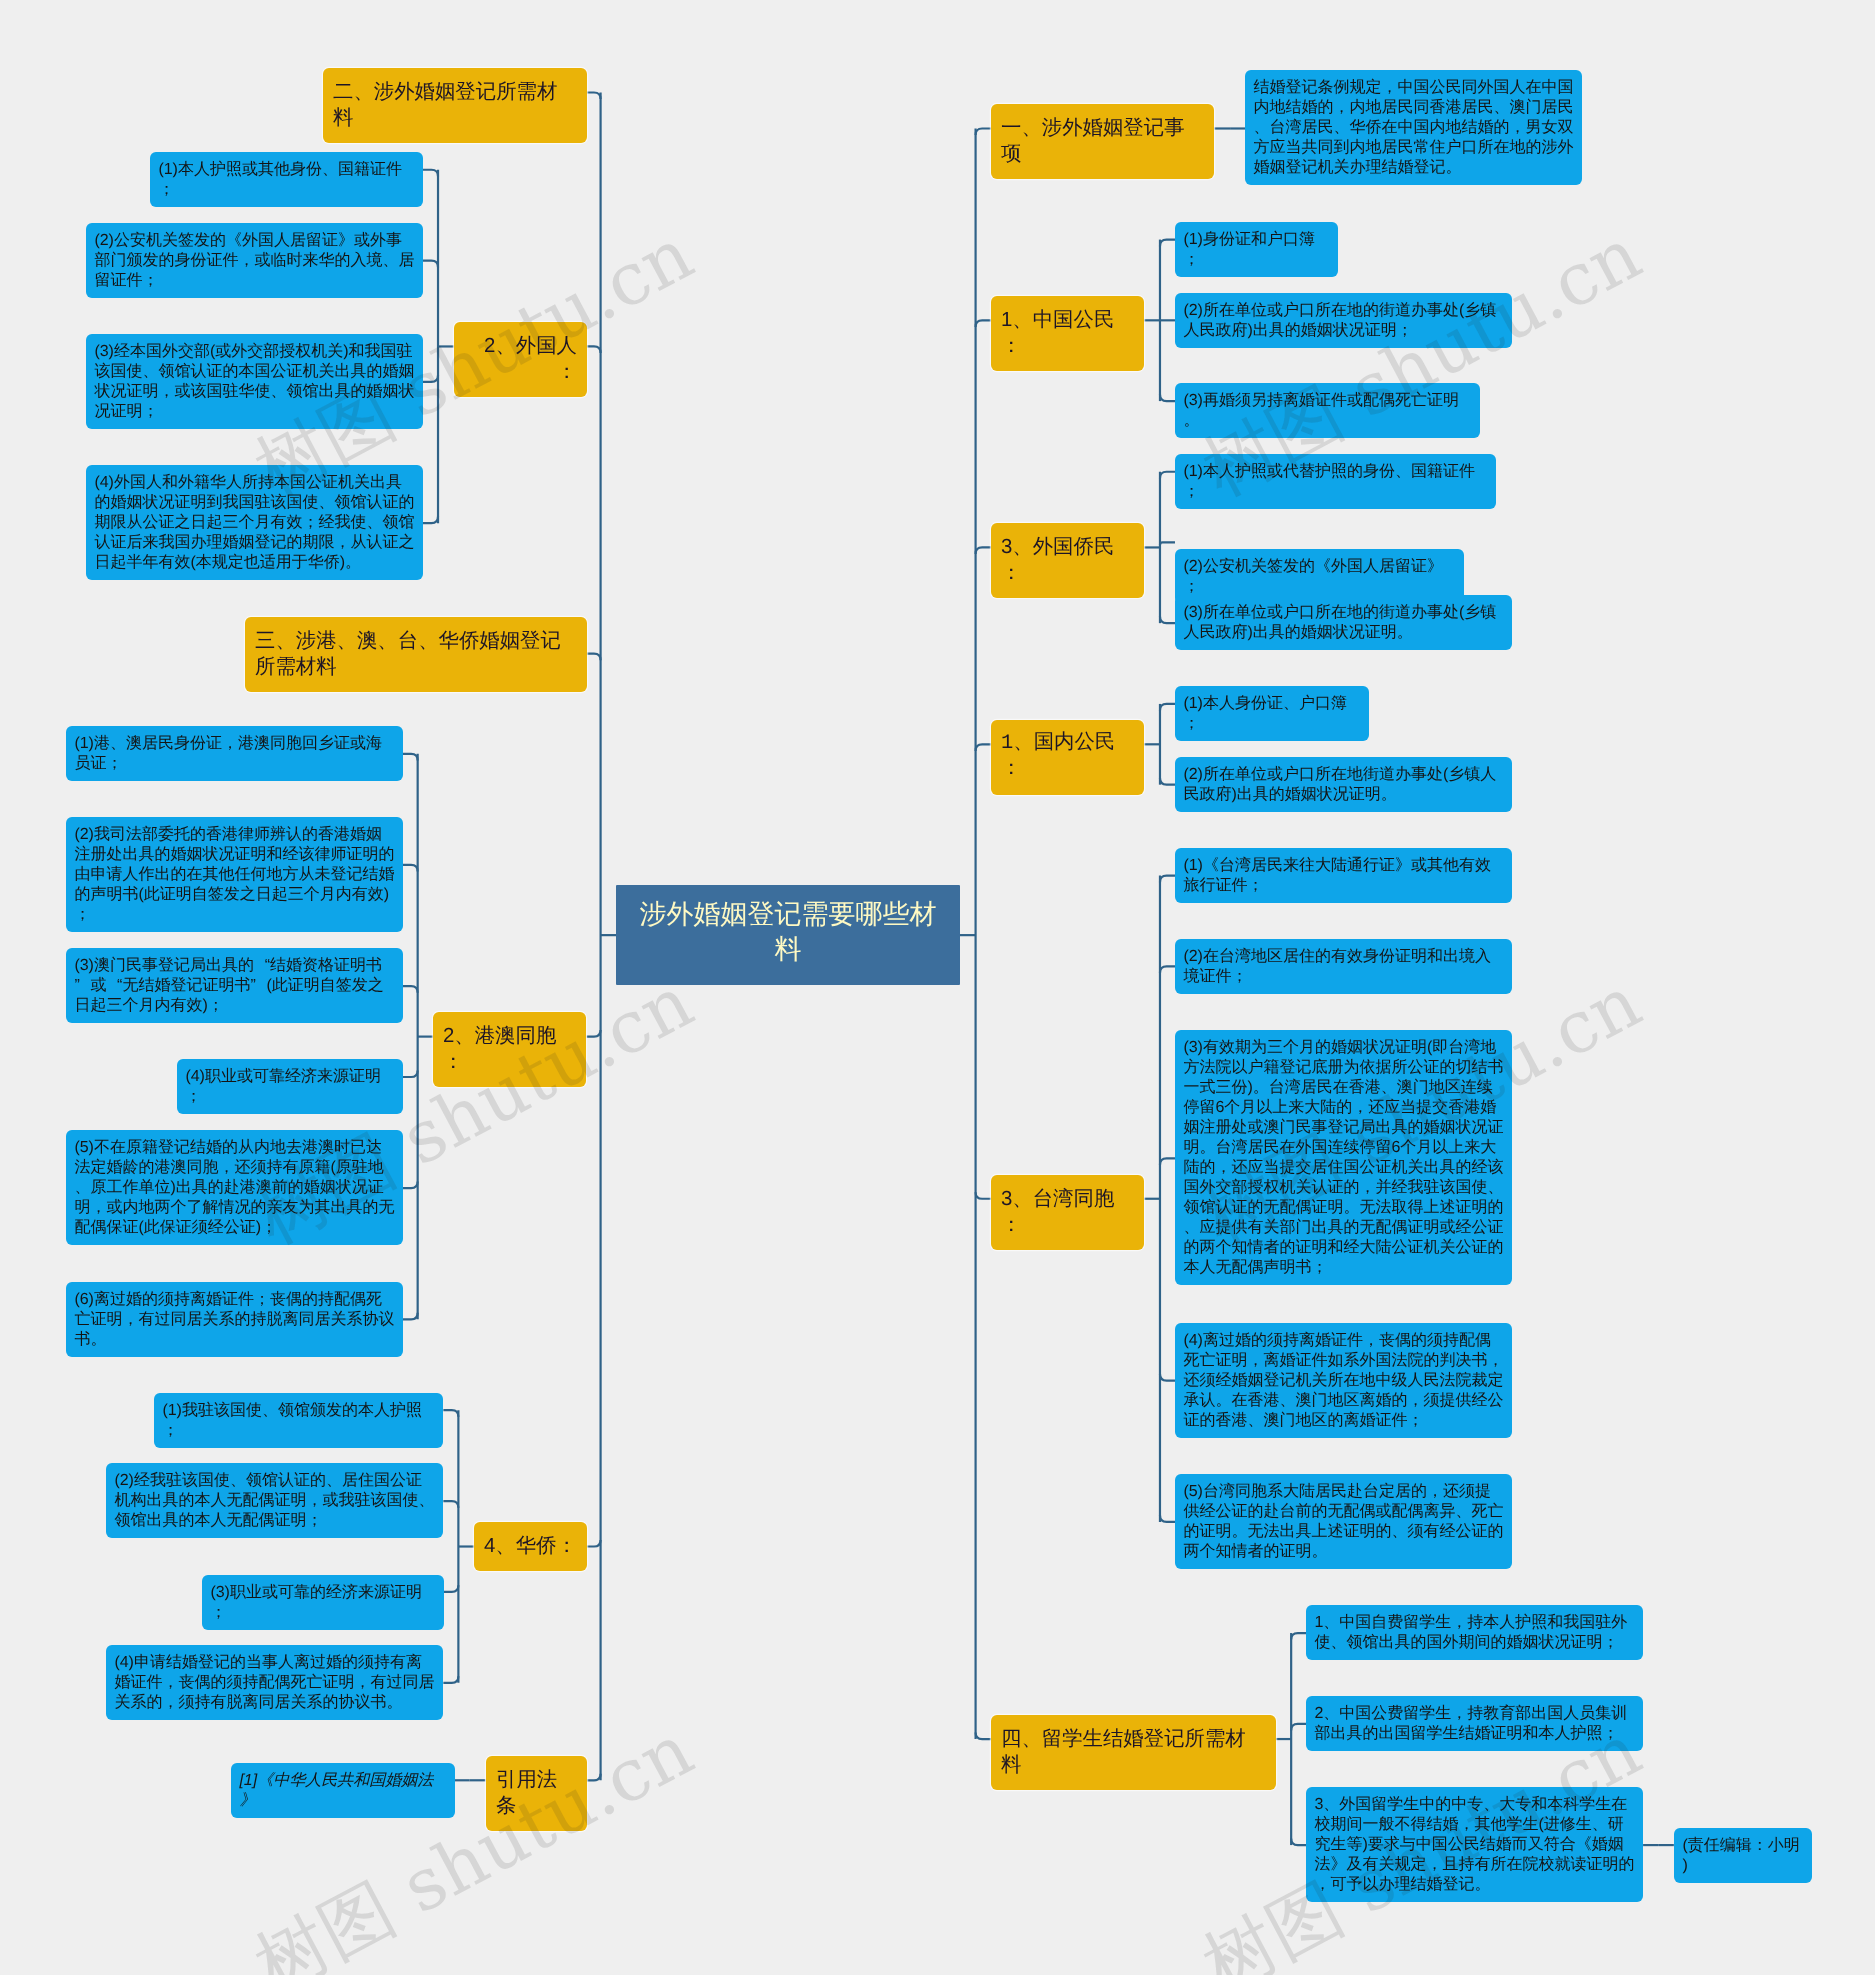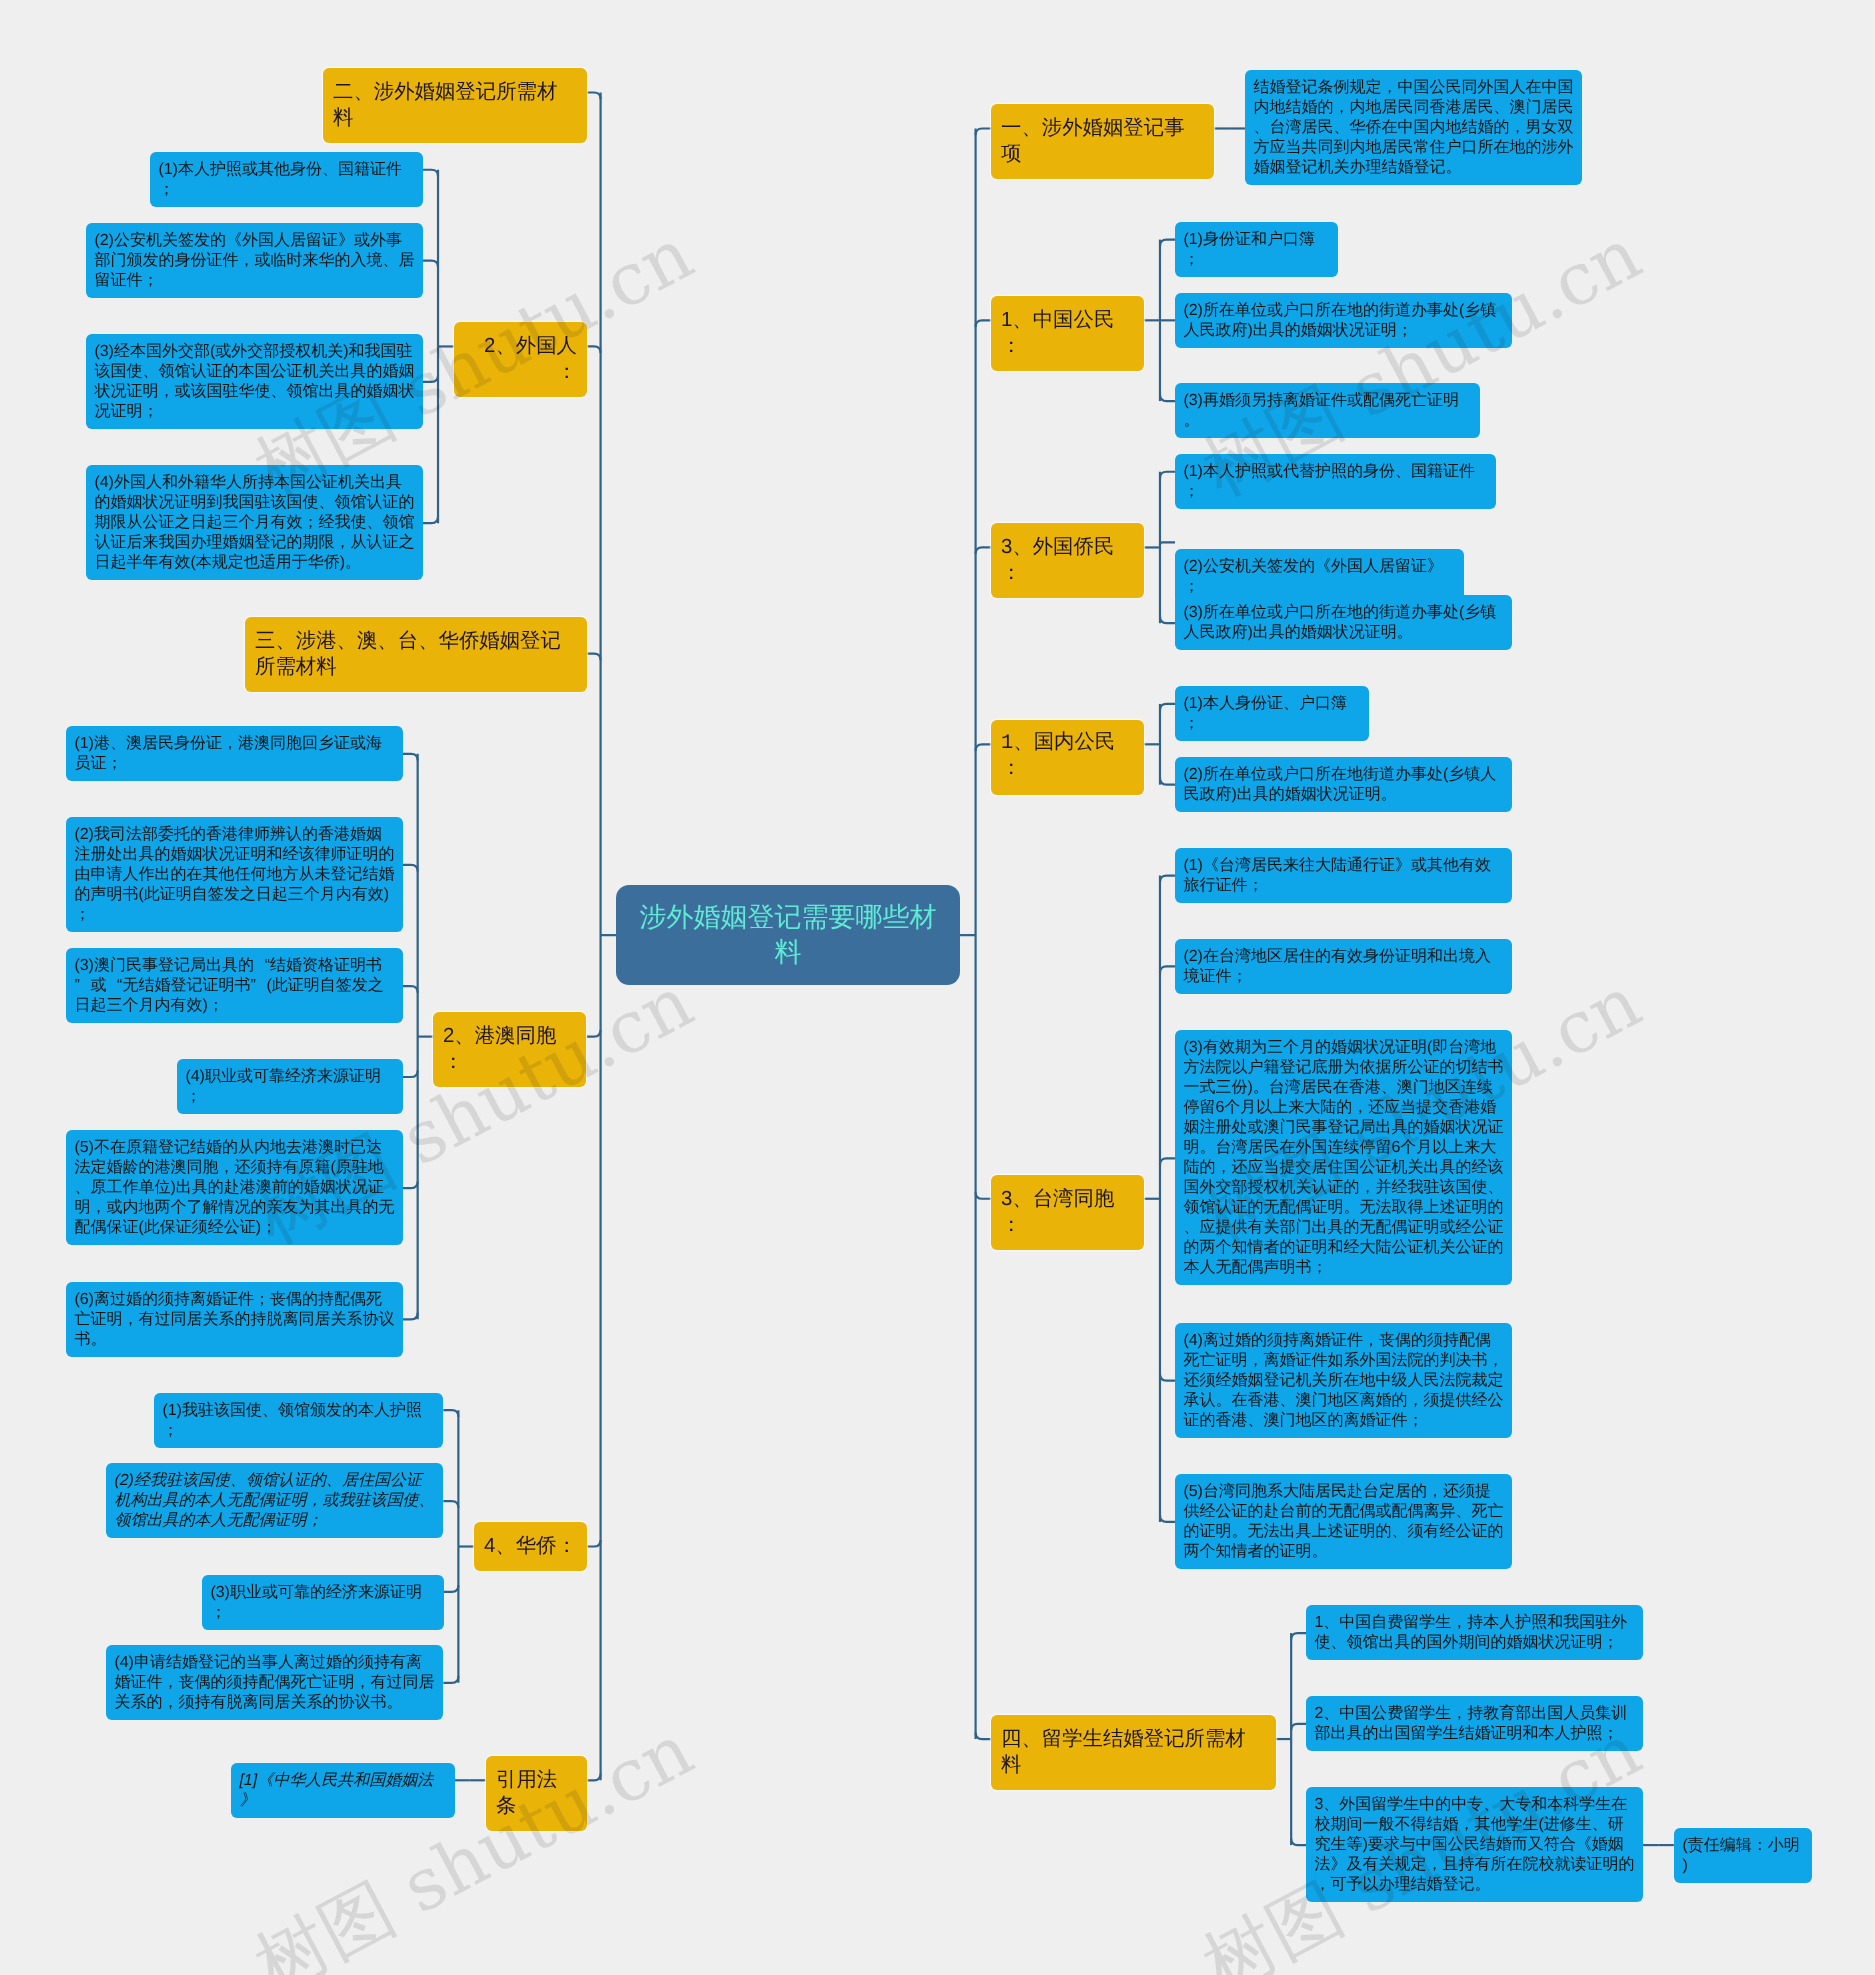--- a/index.html
+++ b/index.html
@@ -11,22 +11,22 @@
   #stage{position:absolute;left:0;top:0;width:1875px;height:1975px;}
   .wm{position:absolute;left:0;top:0;color:rgba(30,30,30,0.12);
       font-family:"DejaVu Serif","Liberation Serif",serif;
       white-space:pre;pointer-events:none;user-select:none;
       font-size:72px;font-weight:400;line-height:1;
       transform-origin:0 0;}
   #wms{position:absolute;left:0;top:0;width:1875px;height:1975px;
        overflow:hidden;pointer-events:none;z-index:5;}
   .node{position:absolute;box-sizing:border-box;white-space:pre-wrap;
         line-break:anywhere;overflow-wrap:anywhere;}
-  .root{background:#3c6e9c;color:#5eead4;border-radius:13px;
-        font-size:27px;line-height:35px;text-align:center;padding:15px 14.7px;}
+  .root{background:#3c6e9c;color:#fef9c3;border-radius:1px;
+        font-size:27px;line-height:35px;text-align:center;padding:15px 14.7px;font-family:Liberation Mono, monospace;}
   .branch{background:#eab308;color:#1d1526;border-radius:5.9px;
           font-size:20.4px;line-height:26px;padding:11.4px 10px;
           box-shadow:0 0 0 1.2px rgba(255,255,255,0.62);}
   .fwq{display:inline-block;width:1em;text-align:right;}
   .fwq.r{text-align:left;}
   .leaf{background:#0ea5e9;color:#141414;border-radius:5.9px;
         font-size:16px;line-height:20px;padding:7.5px 8.4px;}
   svg.links{position:absolute;left:0;top:0;width:1875px;height:1975px;
             pointer-events:none;overflow:visible;}
 
@@ -139,21 +139,21 @@
       <div class="node branch" style="max-width: 342px; left: 245px; top: 617px; width: 342px;">三、涉港、澳、台、华侨婚姻登记所需材料</div>
       <div class="node branch" style="max-width: 342px; left: 433px; top: 1012px; width: 153px;">2、港澳同胞：</div>
       <div class="node leaf" style="max-width: 337px; left: 66px; top: 726px; width: 337px;">(1)港、澳居民身份证，港澳同胞回乡证或海员证；</div>
       <div class="node leaf" style="max-width: 337px; left: 66px; top: 817px; width: 337px;">(2)我司法部委托的香港律师辨认的香港婚姻注册处出具的婚姻状况证明和经该律师证明的由申请人作出的在其他任何地方从未登记结婚的声明书(此证明自签发之日起三个月内有效)；</div>
       <div class="node leaf" style="max-width: 337px; left: 66px; top: 948px; width: 337px;">(3)澳门民事登记局出具的<span class="fwq">“</span>结婚资格证明书<span class="fwq r">”</span>或<span class="fwq">“</span>无结婚登记证明书<span class="fwq r">”</span>(此证明自签发之日起三个月内有效)；</div>
       <div class="node leaf" style="max-width: 337px; left: 177px; top: 1059px; width: 226px;">(4)职业或可靠经济来源证明；</div>
       <div class="node leaf" style="max-width: 337px; left: 66px; top: 1130px; width: 337px;">(5)不在原籍登记结婚的从内地去港澳时已达法定婚龄的港澳同胞，还须持有原籍(原驻地、原工作单位)出具的赴港澳前的婚姻状况证明，或内地两个了解情况的亲友为其出具的无配偶保证(此保证须经公证)；</div>
       <div class="node leaf" style="max-width: 337px; left: 66px; top: 1282px; width: 337px;">(6)离过婚的须持离婚证件；丧偶的持配偶死亡证明，有过同居关系的持脱离同居关系协议书。</div>
       <div class="node branch" style="max-width: 342px; left: 474px; top: 1522px; width: 113px;">4、华侨：</div>
       <div class="node leaf" style="max-width: 337px; left: 154px; top: 1393px; width: 289px;">(1)我驻该国使、领馆颁发的本人护照；</div>
-      <div class="node leaf" style="max-width: 337px; left: 106px; top: 1463px; width: 337px; font-style: italic;">(2)经我驻该国使、领馆认证的、居住国公证机构出具的本人无配偶证明，或我驻该国使、领馆出具的本人无配偶证明；</div>
+      <div class="node leaf" style="max-width: 337px; left: 106px; top: 1463px; width: 337px;">(2)经我驻该国使、领馆认证的、居住国公证机构出具的本人无配偶证明，或我驻该国使、领馆出具的本人无配偶证明；</div>
       <div class="node leaf" style="max-width: 337px; left: 202px; top: 1575px; width: 242px;">(3)职业或可靠的经济来源证明；</div>
       <div class="node leaf" style="max-width: 337px; left: 106px; top: 1645px; width: 337px;">(4)申请结婚登记的当事人离过婚的须持有离婚证件，丧偶的须持配偶死亡证明，有过同居关系的，须持有脱离同居关系的协议书。</div>
       <div class="node branch" style="max-width: 342px; left: 486px; top: 1756px; width: 101px;">引用法条</div>
       <div class="node leaf" style="max-width: 337px; left: 231px; top: 1763px; width: 224px; font-style: italic;">[1]《中华人民共和国婚姻法》</div>
       <div class="node root" style="width: 344px; max-width: none; left: 616px; top: 885px;">涉外婚姻登记需要哪些材料</div>
     </div>
   <div id="wms">
       <span class="wm" style="transform: translate(244px, 443px) rotate(-28deg);">树图 shutu.cn</span>
       <span class="wm" style="transform: translate(244px, 1191px) rotate(-28deg);">树图 shutu.cn</span>
       <span class="wm" style="transform: translate(244px, 1939px) rotate(-28deg);">树图 shutu.cn</span>

